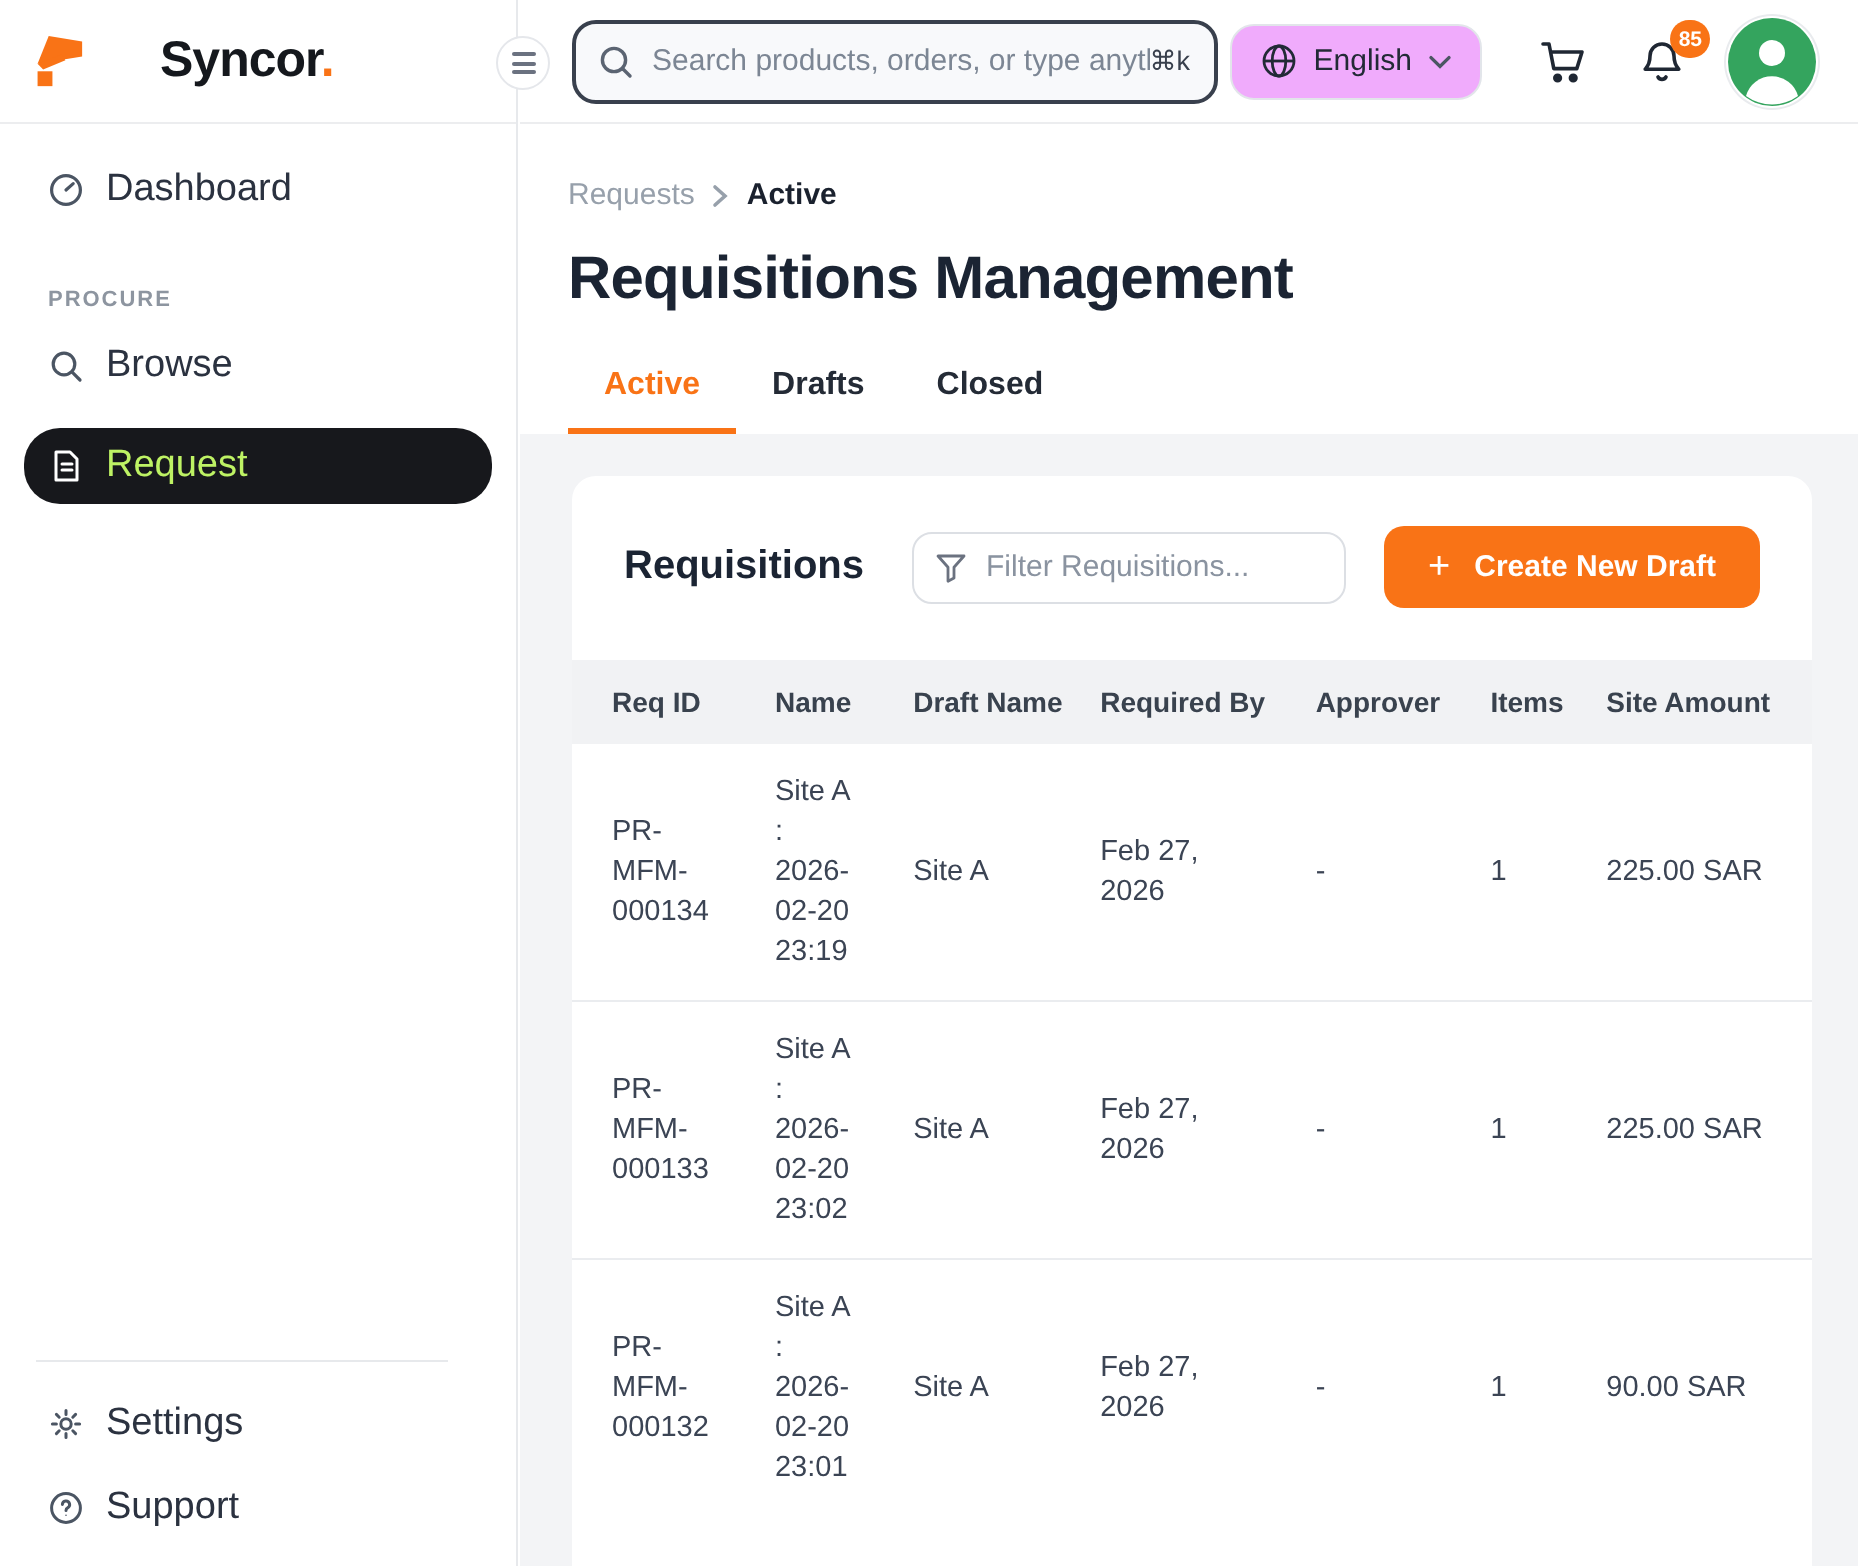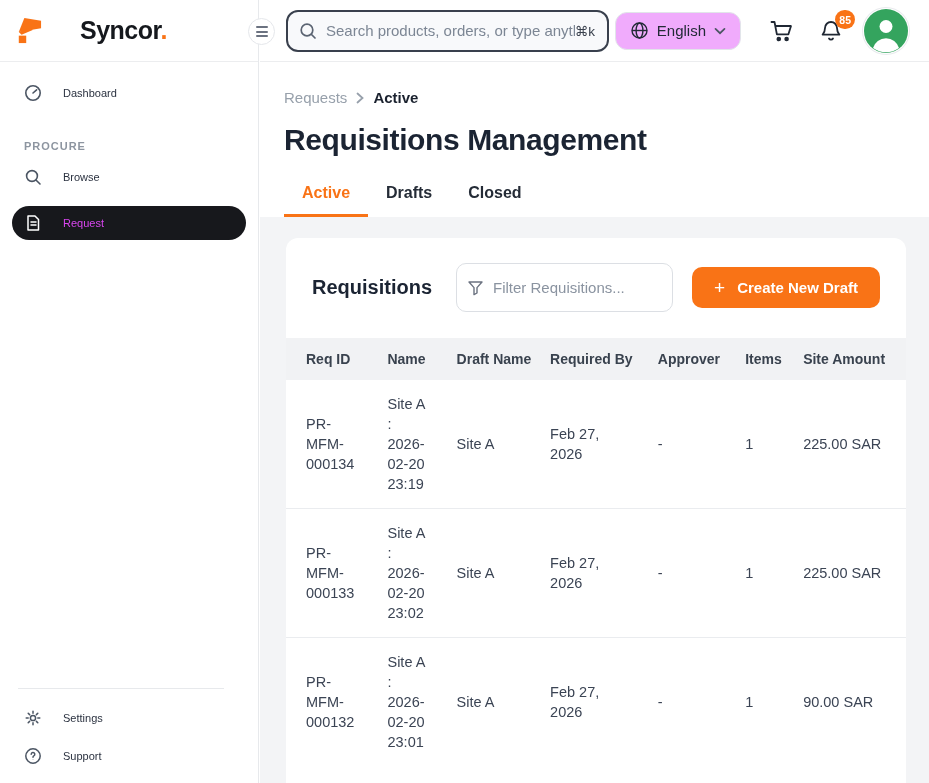--- a/index.html
+++ b/index.html
@@ -7,24 +7,24 @@
   body { font-family:"Liberation Sans","DejaVu Sans",sans-serif; background:#fff; color:#1f2533; }
   .app { position:relative; width:929px; height:783px; overflow:hidden; }
 
   
   .sidebar { position:absolute; left:0; top:0; width:259px; height:100%; background:#fff; border-right:1px solid #e7e9ec; }
   .logo-row { height:62px; display:flex; align-items:center; padding-left:16px; border-bottom:1px solid #ecedef;gap:32px; }
   .logo-mark { width:26px; height:30px; margin-right:6px; }
   .logo-text { font-size:25px; font-weight:800; letter-spacing:-0.5px; color:#15181d; }
   .logo-dot { color:#f97316; }
   .side-nav { padding:14px 12px 0; }
-  .side-item { display:flex; align-items:center; gap:21px; padding:8px 12px; border-radius:18px; font-size:11px; color:#2b3240; cursor:pointer; }
+  .side-item { display:flex; align-items:center; gap:11px; padding:8px 12px; border-radius:18px; font-size:19px; color:#2b3240; cursor:pointer; }
   .side-item + .side-item { margin-top:4px; }
   .side-item .ic { display:flex; width:18px; height:18px; }
-  .side-item.active { background:#17181c; color:#d946ef;margin-top:12px; }
+  .side-item.active { background:#17181c; color:#bef264;margin-top:12px; }
   .section-label { margin:30px 12px 8px; font-size:11px; font-weight:700; letter-spacing:0.09em; color:#8d95a0; }
   .side-footer { position:absolute; left:0; right:16px; bottom:0; padding:12px 12px 10px; }
   .side-footer::before { content:""; display:block; margin:0 6px 12px; border-top:1px solid #e7e9ec; }
 
   
   .topbar { position:absolute; left:260px; top:0; right:0; height:62px; background:#fff; border-bottom:1px solid #ecedef; display:flex; align-items:center; padding-left:26px; }
   .hamburger { position:absolute; left:248px; top:18px; width:27px; height:27px; border-radius:50%; background:#fff; border:1px solid #e5e7eb; display:flex; flex-direction:column; justify-content:center; align-items:center; gap:2.5px; z-index:5; cursor:pointer; }
   .hamburger span { width:12px; height:2px; background:#6b7280; border-radius:1px; }
   .searchbox { width:323px; height:42px; border:2px solid #39404d; border-radius:12px; background:#f8f9fb; display:flex; align-items:center; padding:0 12px 0 10px; }
   .searchbox input { flex:1; min-width:0; border:none; outline:none; background:transparent; font-size:15px; color:#1f2533; font-family:inherit; margin-left:8px; }
@@ -45,21 +45,21 @@
   .page-title { margin:17px 0 0 24px; font-size:30px; font-weight:800; letter-spacing:-0.4px; color:#1b2433; }
   .tabs { display:flex; margin-top:27px; padding-left:24px; }
   .tab { padding:0 18px 12px; font-size:16px; font-weight:600; color:#242b36; cursor:pointer; border-bottom:3px solid transparent; }
   .tab.active { color:#f97316; font-weight:700; border-bottom-color:#f97316; }
   .content-gray { flex:1; background:#f3f4f6; padding:21px 0 0 26px; overflow:hidden; }
 
   
   .card { width:620px; min-height:560px; background:#fff; border-radius:12px; padding-top:25px; }
   .panel-head { display:flex; align-items:center; padding:0 26px; }
   .panel-title { font-size:20px; font-weight:800; color:#1b2433; }
-  .filter-box { margin-left:auto; width:217px; height:49px; border:1px solid #dcdfe4; border-radius:10px; display:flex; align-items:center; padding:0 10px; background:#fff; }
+  .filter-box { margin-left:auto; width:217px; height:36px; border:1px solid #dcdfe4; border-radius:10px; display:flex; align-items:center; padding:0 10px; background:#fff; }
   .filter-box input { flex:1; min-width:0; border:none; outline:none; background:transparent; font-size:15px; font-family:inherit; color:#1f2533; margin-left:9px; }
   .filter-box input::placeholder { color:#8a93a0; }
   .create-btn { margin-left:19px; height:41px; padding:0 22px; border:none; border-radius:10px; background:#f97316; color:#fff; font-size:15px; font-weight:700; font-family:inherit; display:flex; align-items:center; gap:12px; cursor:pointer; }
   .create-btn .plus { font-size:19px; font-weight:400; line-height:1; }
 
   
   table { width:100%; border-collapse:collapse; margin-top:26px; table-layout:fixed; }
   col.c1{width:90px} col.c2{width:68px} col.c3{width:92px} col.c4{width:106px} col.c5{width:86px} col.c6{width:57px} col.c7{width:111px}
   thead th { background:#f1f2f4; text-align:left; font-size:14px; font-weight:700; color:#39424e; padding:13px 4px 13px 10px; }
   thead th:first-child { padding-left:20px; }

